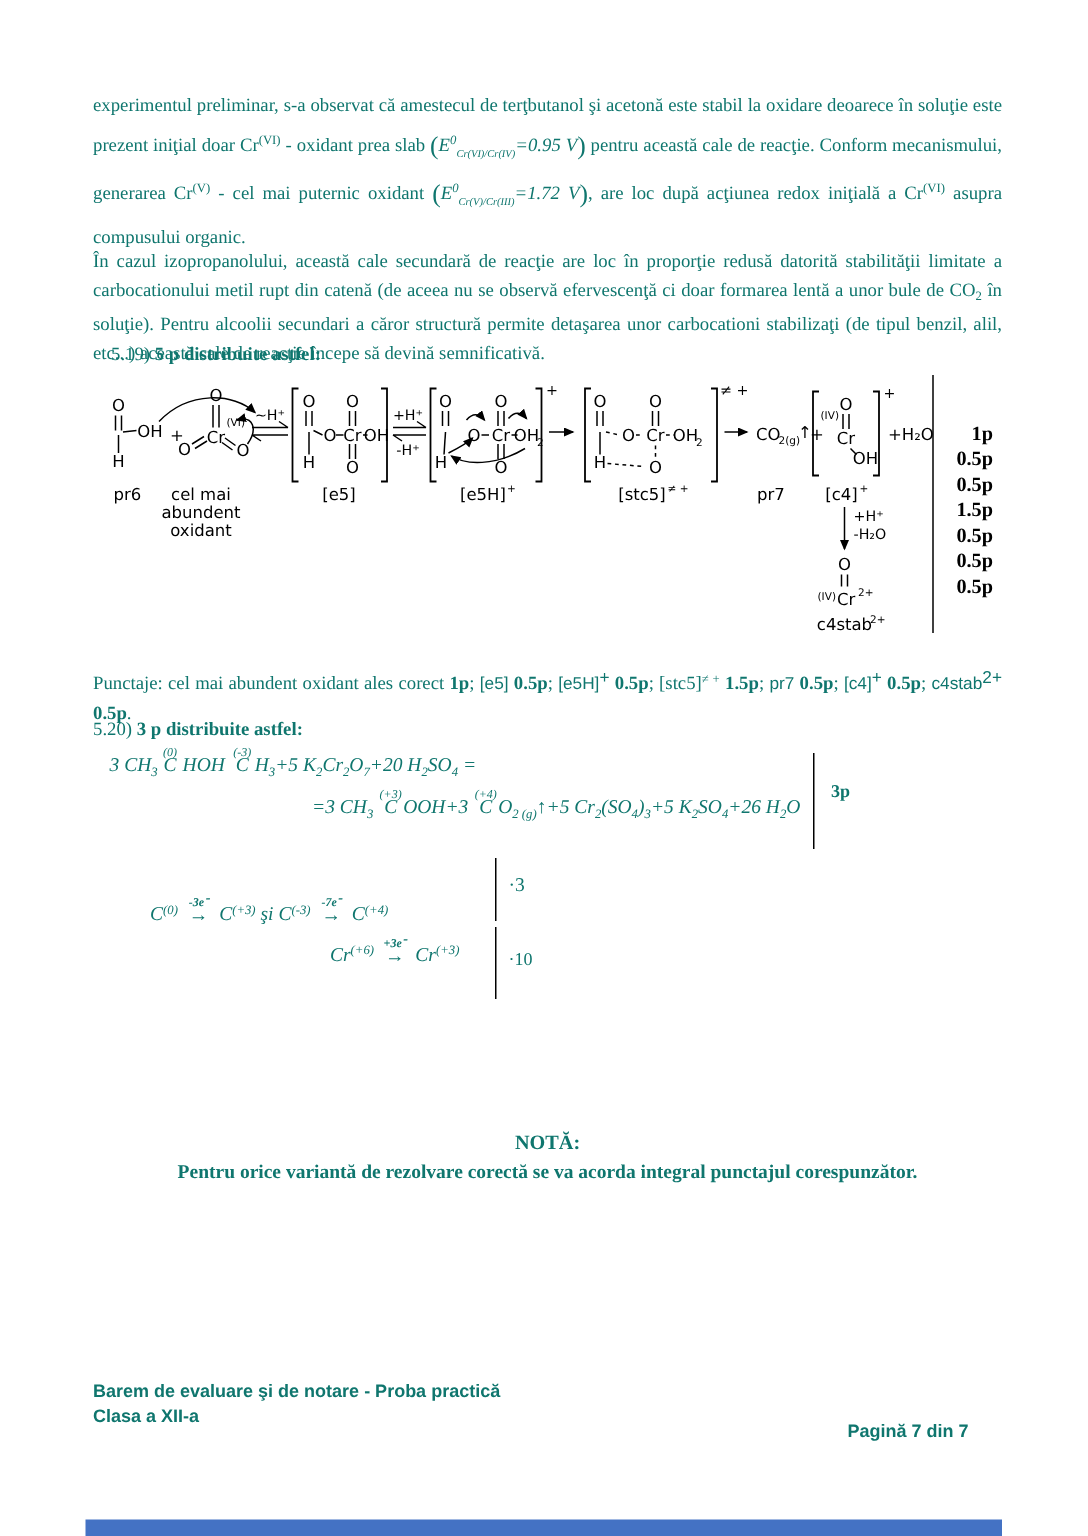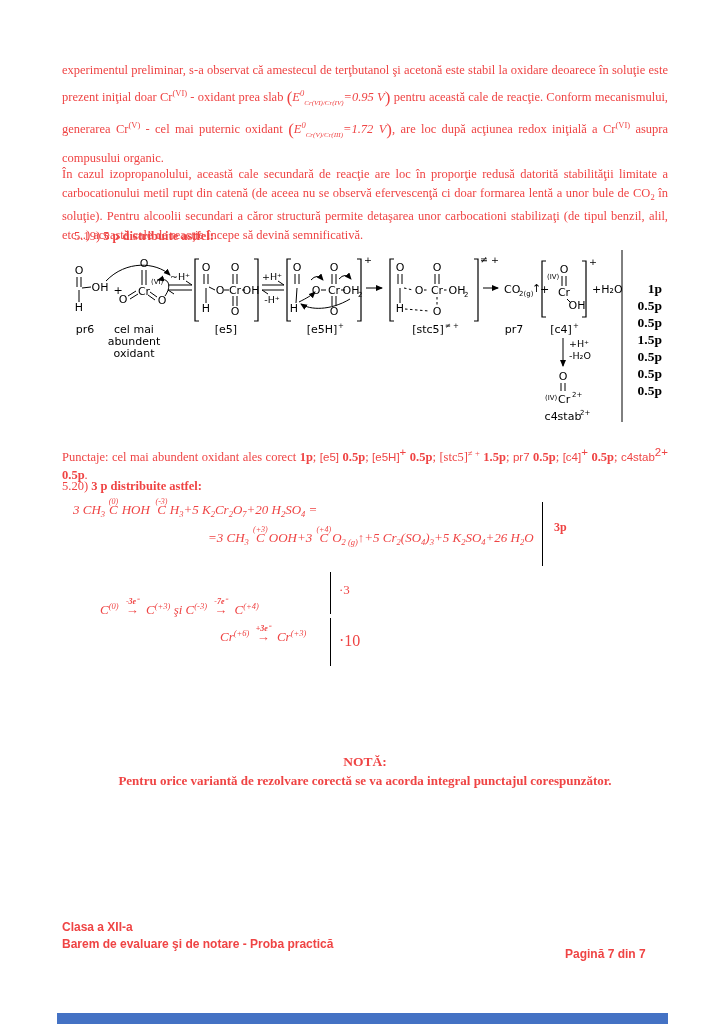--- a/index.html
+++ b/index.html
@@ -1,16 +1,16 @@
 <!DOCTYPE html>
 <html><head>
 <meta charset="utf-8">
 <style>
   html,body{margin:0;padding:0;background:#fff;}
-  .page{position:relative;width:725px;height:1024px;background:#ffffff;color:#ef4444;
+  .page{position:relative;width:725px;height:1024px;background:#ffffff;color:#0f766e;
         font-family:"Liberation Serif",serif;font-size:12.5px;overflow:hidden;}
   .abs{position:absolute;}
   .para{text-align:justify;line-height:19px;}
   #p1{left:62px;top:46px;width:606px;line-height:23px;}
   #p2{left:62px;top:139px;width:606px;margin-top:26px;}
   #h519{left:74px;top:229px;}
   #h520{left:62px;top:479px;}
   #punctaje{left:62px;top:430px;width:606px;}
   .b{font-weight:bold;}
   .it{font-style:italic;}
@@ -27,21 +27,21 @@
   .eqline{font-size:13px;white-space:nowrap;}
   #eq-l1{left:11px;top:4px;}
   #eq-l2{left:146px;top:32px;}
   #eq-bar{left:480px;top:4px;height:64px;border-left:1.3px solid #000;}
   #eq-score{left:492px;top:22px;font-weight:bold;font-size:12px;}
   #half{left:62px;top:572px;width:560px;height:110px;}
   .half-row{font-size:13px;white-space:nowrap;}
   #half-a{left:38px;top:6px;margin-top:23px;} #half-b{left:158px;top:56px;}
   #bar-a{left:268px;top:0px;height:42px;border-left:1.3px solid #000;}
   #bar-b{left:268px;top:46px;height:48px;border-left:1.3px solid #000;}
-  #mult-a{left:277px;top:10px;font-size:13px;} #mult-b{left:277px;top:60px;font-size:16px;}
+  #mult-a{left:277px;top:10px;font-size:13px;} #mult-b{left:277px;top:60px;font-size:12px;}
   #nota{left:62px;top:752px;width:606px;text-align:center;font-weight:bold;line-height:19px;font-size:13px;}
   #nota .ttl{font-size:13.5px;font-family:Liberation Serif, serif;}
   #footer{left:62px;top:919px;width:606px;font-family:"Liberation Sans",sans-serif;
           font-weight:bold;font-size:12px;line-height:16.5px;}
   #pagenum{left:503px;top:16px;position:absolute;margin-top:11px;}
   #bluebar{left:57px;right:57px;bottom:0;height:11px;}
   #diagram{left:58px;top:246px;}
   #diagram text{font-family:"DejaVu Sans",sans-serif;font-size:11px;fill:#000;}
   #diagram .t7{font-size:7px;} #diagram .t9{font-size:9.5px;}
   #diagram .lb{font-size:11px;}
@@ -249,20 +249,20 @@
     <div class="abs" id="bar-b"></div>
     <div class="abs" id="mult-b">·10</div>
   </div>
 
   <div class="abs" id="nota">
     <div class="ttl">NOTĂ:</div>
     <div>Pentru orice variantă de rezolvare corectă se va acorda integral punctajul corespunzător.</div>
   </div>
 
   <div class="abs" id="footer">
+    <div>Barem de evaluare şi de notare - Proba practică</div>
     <div>Clasa a XII-a</div>
-    <div>Barem de evaluare şi de notare - Proba practică</div>
     <div id="pagenum">Pagină 7 din 7</div>
   </div>
 
   <div class="abs" id="bluebar" style="background-color:#4472c4"></div>
 
 </div>
 
 </body></html>

